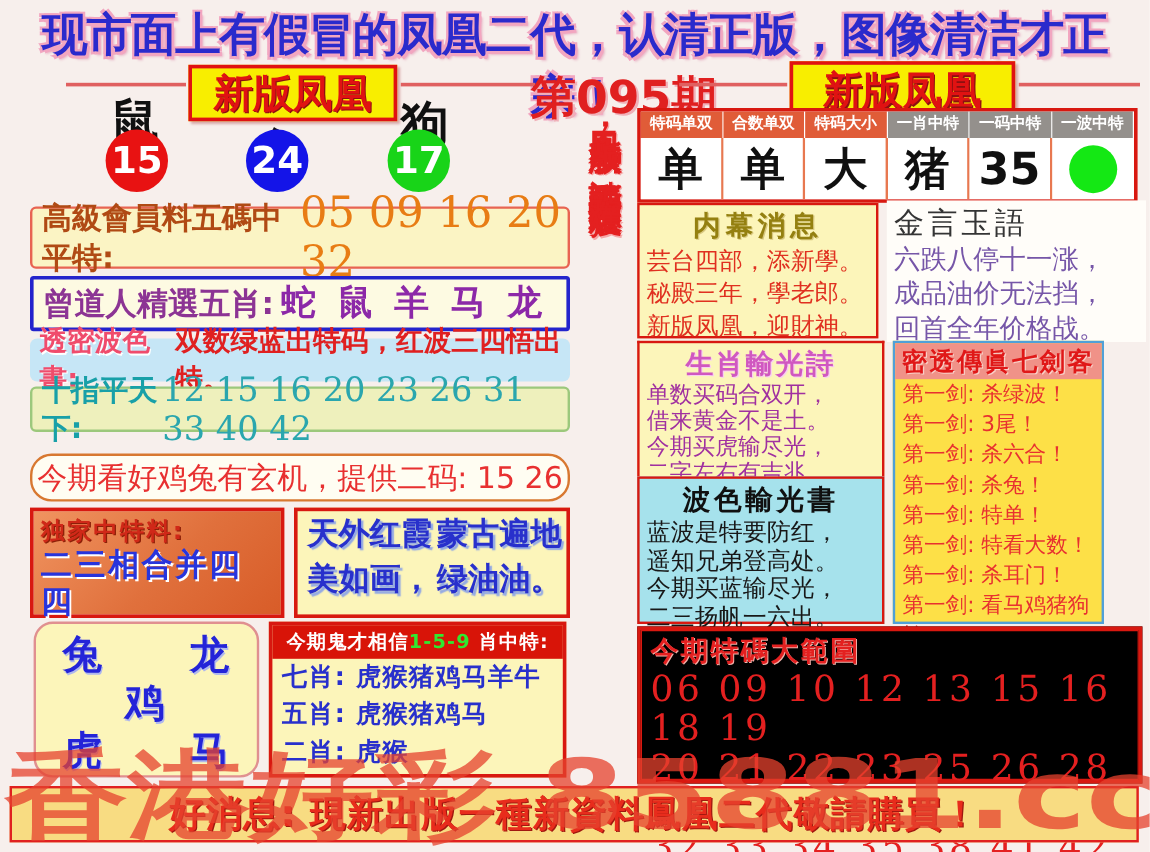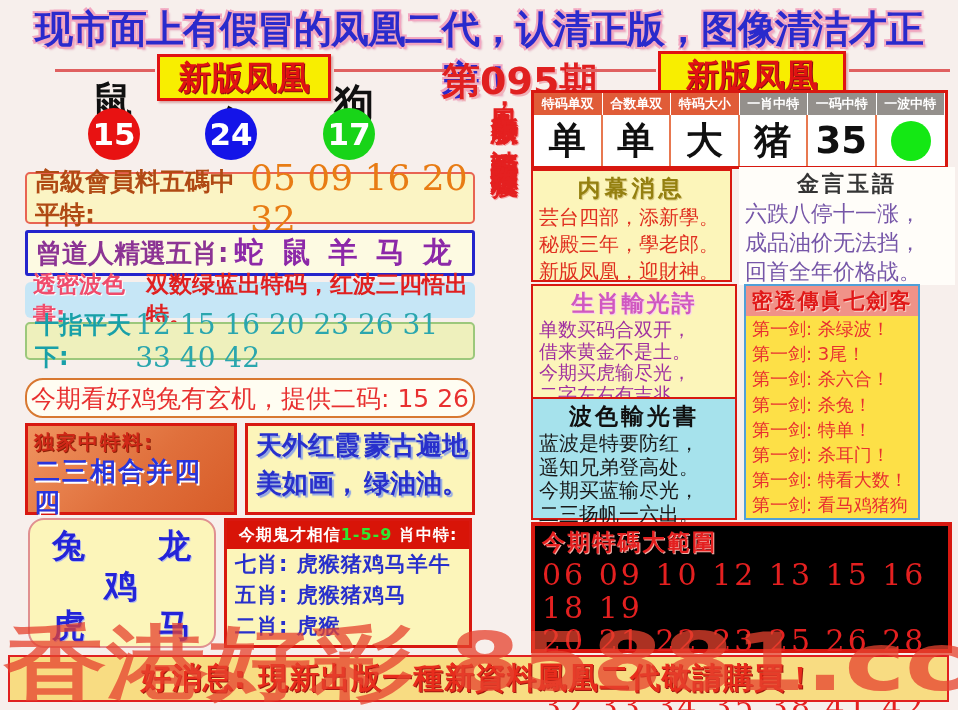--- a/index.html
+++ b/index.html
@@ -80,21 +80,21 @@
     font-size:37px; font-weight:bold; color:#101010; }
   .rt-vcell:last-child { border-right:none; }
   .wave-ball { width:40px; height:40px; border-radius:50%; }
 
   
   .info-box { position:absolute; padding:2px 6px; }
   .neimu { left:531px; top:169px; width:201px; height:113px; background:#fcf5ba; border:2px solid #d81810; }
   .neimu-title { text-align:center; font-size:23px; font-weight:bold; color:#948010; letter-spacing:4px; text-shadow:1px 1px 0 #d8c880; }
   .neimu-line { font-size:20px; color:#e03020; line-height:27px; }
   .jinyan { left:739px; top:167px; width:216px; height:118px; background:#fffdf9; }
-  .jinyan-title { text-align:center; font-size:22px; font-weight:bold; color:#343434; letter-spacing:3px; }
+  .jinyan-title { font-size:25px; font-weight:normal; color:#343434; letter-spacing:3px; }
   .jinyan-line { font-size:22px; color:#7656a8; line-height:29px; }
   .shengxiao { left:531px; top:284px; width:206px; height:113px; background:#fcf5ba; border:2px solid #d81810; border-bottom:none; }
   .shengxiao-title { text-align:center; font-size:23px; font-weight:bold; color:#d058c0; text-shadow:1px 1px 0 #f8d0f0; letter-spacing:2px; }
   .shengxiao-line { font-size:19px; color:#a030a0; line-height:21.5px; }
   .boselun { left:531px; top:397px; width:206px; height:123px; background:#a6e2ec; border:2px solid #d81810; }
   .boselun-title { text-align:center; font-size:23px; font-weight:bold; color:#101010; letter-spacing:3px; }
   .boselun-line { font-size:20px; color:#181818; line-height:23.5px; }
   .mitou { left:744px; top:284px; width:176px; height:236px; background:#fde047; border:2px solid #50a0d8; padding:0; }
   .mitou-title { height:30px; background:#f09288; color:#e01818; font-size:21px; font-weight:bold;
     text-align:center; line-height:30px; letter-spacing:2px; text-shadow:1px 1px 0 #f8d0c8; }
@@ -237,22 +237,22 @@
     <div class="boselun-line">二三扬帆一六出。</div>
   </div>
 
   <div class="info-box mitou">
     <div class="mitou-title">密透傳眞七劍客</div>
     <div class="mitou-line">第一剑: 杀绿波！</div>
     <div class="mitou-line">第一剑: 3尾！</div>
     <div class="mitou-line">第一剑: 杀六合！</div>
     <div class="mitou-line">第一剑: 杀兔！</div>
     <div class="mitou-line">第一剑: 特单！</div>
+    <div class="mitou-line">第一剑: 特看大数！</div>
     <div class="mitou-line">第一剑: 杀耳门！</div>
-    <div class="mitou-line">第一剑: 特看大数！</div>
     <div class="mitou-line">第一剑: 看马鸡猪狗蛇</div>
   </div>
 
   <div class="info-box fanwei">
     <div class="fanwei-title">今期特碼大範圍</div>
     <div class="fanwei-row">06 09 10 12 13 15 16 18 19</div>
     <div class="fanwei-row">20 21 22 23 25 26 28 30 31</div>
     <div class="fanwei-row">32 33 34 35 38 41 42 45 46</div>
   </div>
 

